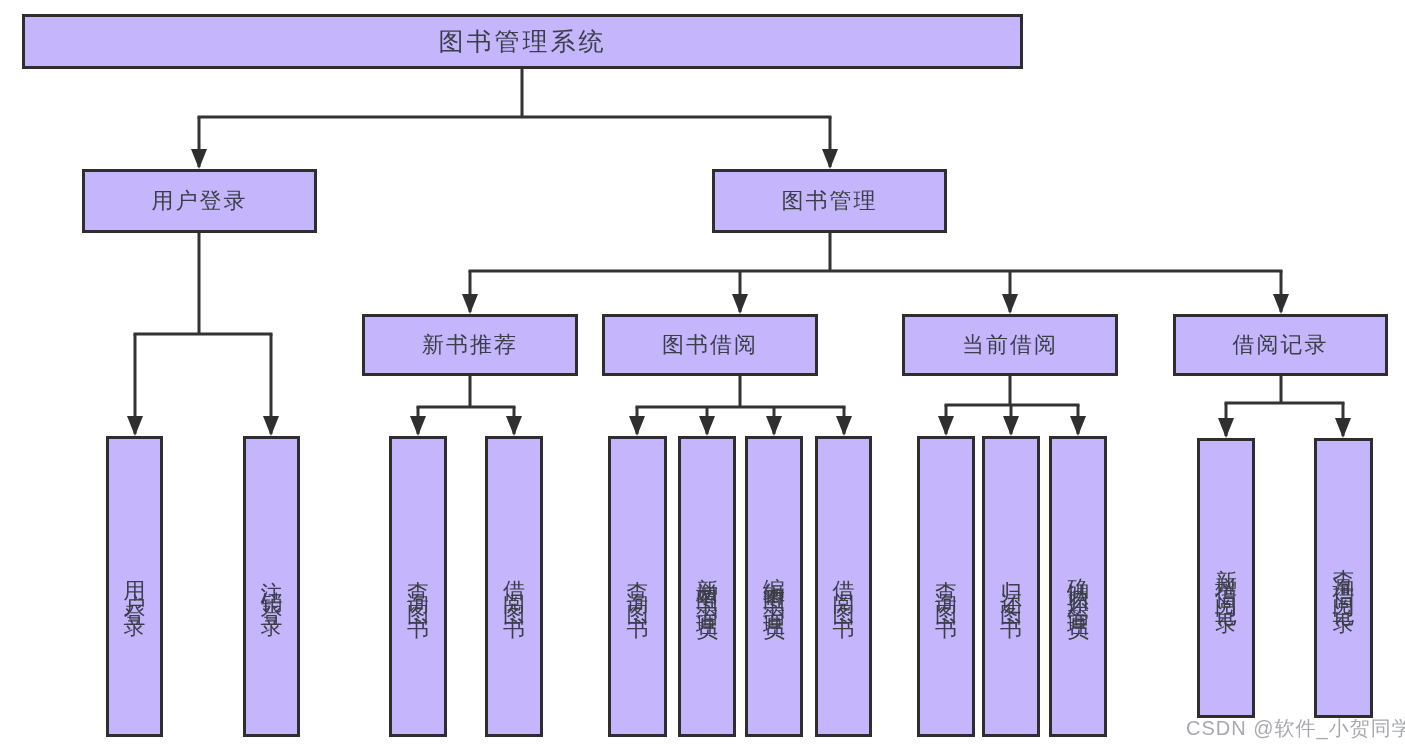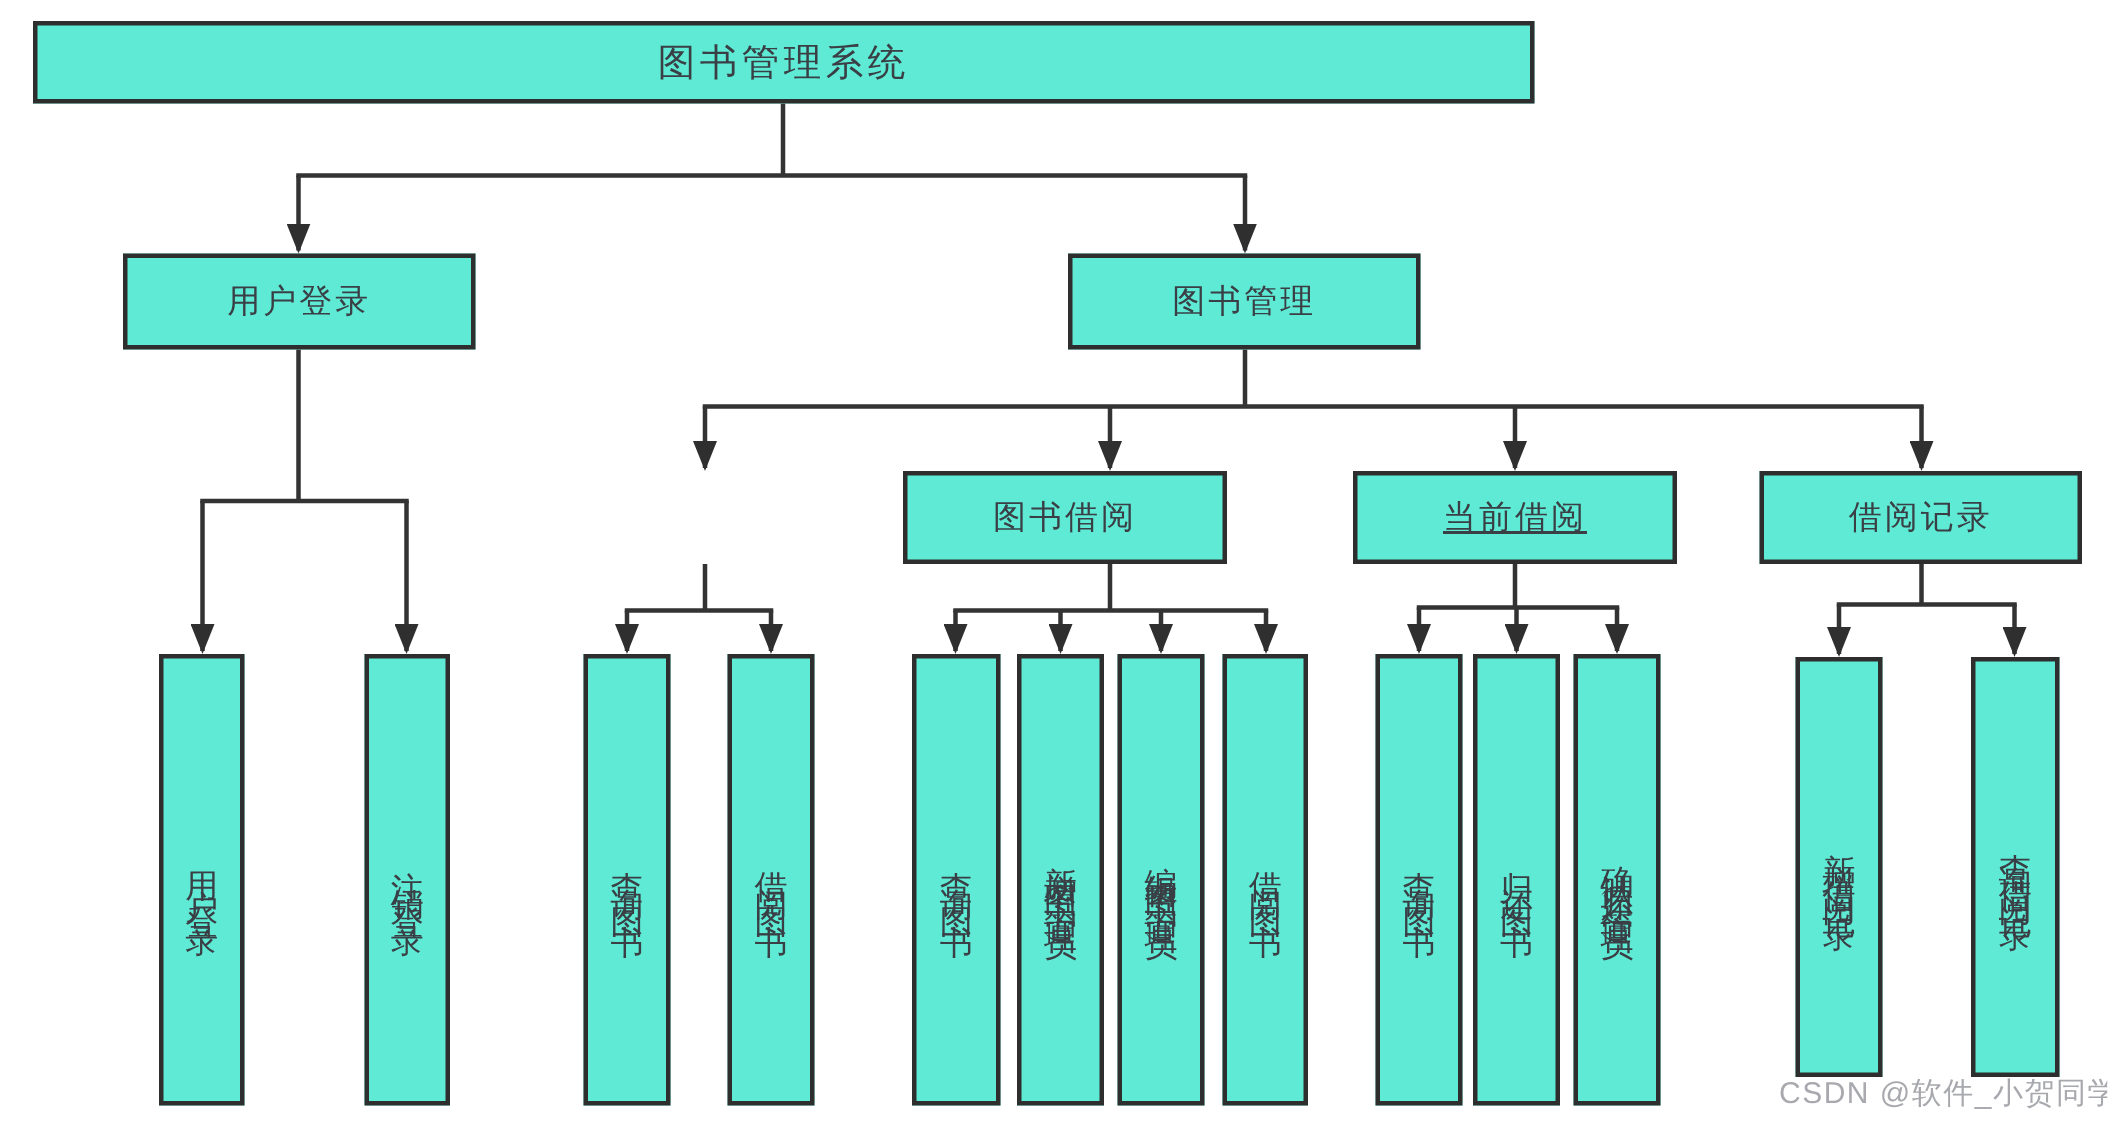--- a/index.html
+++ b/index.html
@@ -3,21 +3,21 @@
 <meta charset="utf-8">
 <style>
   html,body{margin:0;padding:0;background:#ffffff;}
   .stage{
     position:relative;width:1405px;height:747px;background:#ffffff;overflow:hidden;
     font-family:"Liberation Sans", sans-serif;color:#3a3f45;
   }
   .wires{position:absolute;left:0;top:0;width:1405px;height:747px;}
   .wire{stroke:#333333;stroke-width:3;fill:none;}
   .node{
-    position:absolute;box-sizing:border-box;background:#5eead4;
+    position:absolute;box-sizing:border-box;background:#c4b5fd;
     border:3px solid #2e2e2e;display:flex;align-items:center;justify-content:center;
   }
   .hlabel{font-size:22px;letter-spacing:2px;white-space:nowrap;}
   .root .hlabel{font-size:25px;letter-spacing:3px;}
   .vlabel{
     writing-mode:vertical-rl;text-orientation:mixed;
     font-size:22px;line-height:1;white-space:nowrap;
   }
   .ls4{letter-spacing:12px;}
   .ls6{letter-spacing:9px;}
@@ -77,24 +77,27 @@
     <span class="hlabel">图书管理系统</span>
   </div>
 
   <div class="node" style="left:82px;top:169px;width:235px;height:64px;">
     <span class="hlabel">用户登录</span>
   </div>
   <div class="node" style="left:712px;top:169px;width:235px;height:64px;">
     <span class="hlabel">图书管理</span>
   </div>
 
+  <div class="node" style="left:362px;top:314px;width:216px;height:62px;">
+    <span class="hlabel">新书推荐</span>
+  </div>
   <div class="node" style="left:602px;top:314px;width:216px;height:62px;">
     <span class="hlabel">图书借阅</span>
   </div>
-  <div class="node" style="left:902px;top:314px;width:216px;height:62px;text-decoration:underline;">
+  <div class="node" style="left:902px;top:314px;width:216px;height:62px;">
     <span class="hlabel">当前借阅</span>
   </div>
   <div class="node" style="left:1173px;top:314px;width:215px;height:62px;">
     <span class="hlabel">借阅记录</span>
   </div>
 
   <div class="node" style="left:106px;top:436px;width:57px;height:301px;">
     <span class="vlabel ls4">用户登录</span>
   </div>
   <div class="node" style="left:243px;top:436px;width:57px;height:301px;">

